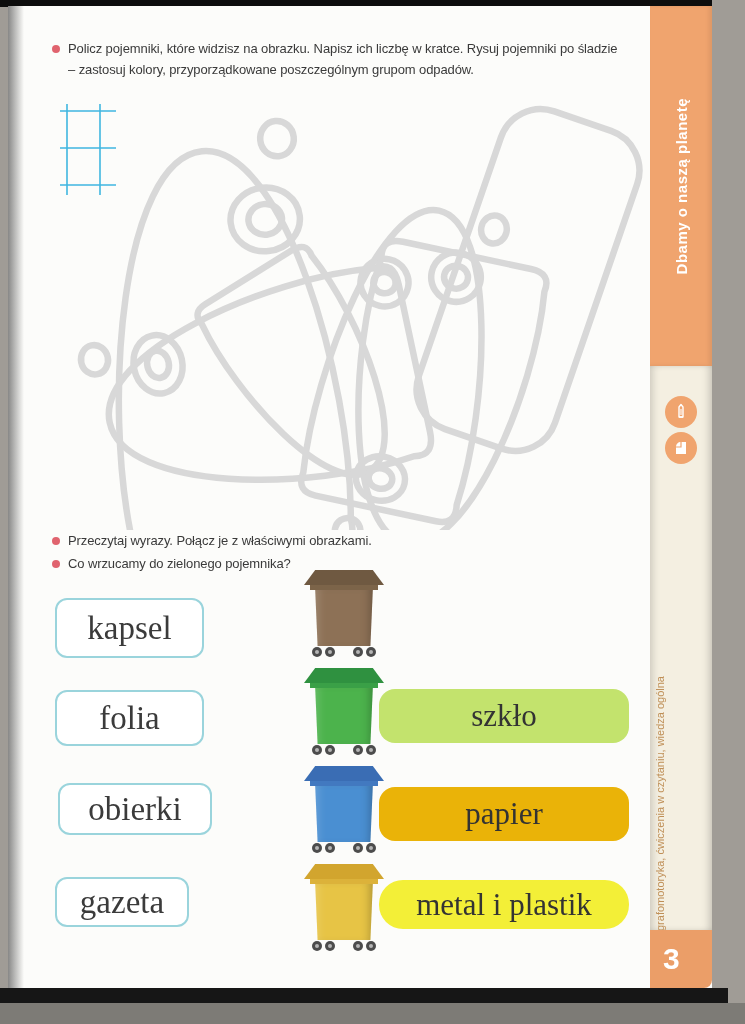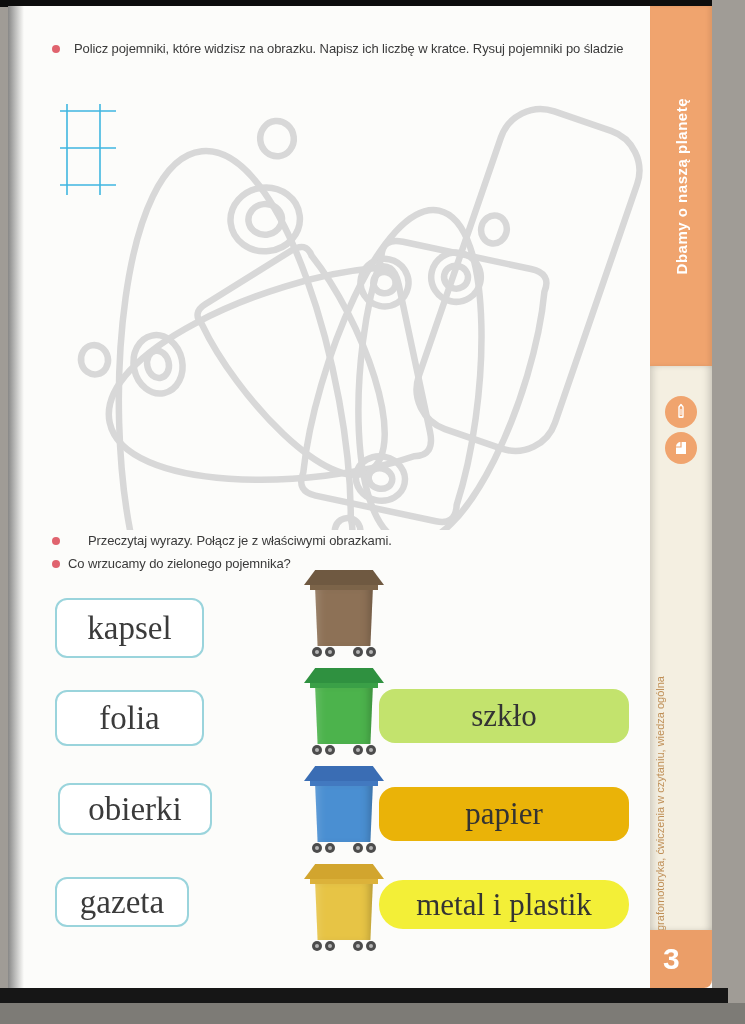--- a/index.html
+++ b/index.html
@@ -51,24 +51,24 @@
   .page-num-box{
     position:absolute;left:642px;top:924px;width:62px;height:58px;
     background:#eb9e68;border-radius:0 0 8px 0;
     display:flex;align-items:center;
   }
   .page-num-box .num{color:#ffffff;font-weight:bold;font-size:30px;padding-left:13px;}
 
   
   .instr{position:absolute;color:#3a3a3a;font-size:13px;line-height:21px;letter-spacing:-.1px;}
   .bullet{position:absolute;width:8px;height:8px;border-radius:50%;background:#e0636e;}
-  .instr1{left:60px;top:32px;width:600px;margin-left:6px;}
+  .instr1{left:60px;top:32px;width:600px;}
   .instr1 .l1{white-space:nowrap;}
   .b1{left:44px;top:39px;}
-  .instr2{left:60px;top:524px;width:560px;white-space:nowrap;margin-left:20px;}
+  .instr2{left:60px;top:524px;width:560px;white-space:nowrap;}
   .b2{left:44px;top:531px;}
   .instr3{left:60px;top:547px;width:560px;white-space:nowrap;}
   .b3{left:44px;top:554px;}
 
   
   .kratka{position:absolute;left:52px;top:96px;}
   .kratka line{stroke:#3fb6e0;stroke-width:1.6;}
   .trace{position:absolute;left:52px;top:84px;}
   .trace path,.trace ellipse,.trace circle,.trace rect{
     fill:none;stroke:#d8d8d8;stroke-width:6.5;stroke-linejoin:round;stroke-linecap:round;
@@ -118,20 +118,21 @@
 </head>
 <body>
 
 <div class="top-strip"></div>
 
 <div class="page">
 
   <span class="bullet b1"></span>
   <div class="instr instr1">
     <div class="l1">Policz pojemniki, które widzisz na obrazku. Napisz ich liczbę w kratce. Rysuj pojemniki po śladzie</div>
+    <div class="l2">– zastosuj kolory, przyporządkowane poszczególnym grupom odpadów.</div>
   </div>
 
   <svg class="kratka" width="58" height="96" viewBox="0 0 58 96">
     <line x1="7" y1="2" x2="7" y2="93"></line>
     <line x1="40" y1="2" x2="40" y2="93"></line>
     <line x1="0" y1="9" x2="56" y2="9"></line>
     <line x1="0" y1="46" x2="56" y2="46"></line>
     <line x1="0" y1="83" x2="56" y2="83"></line>
   </svg>
 

